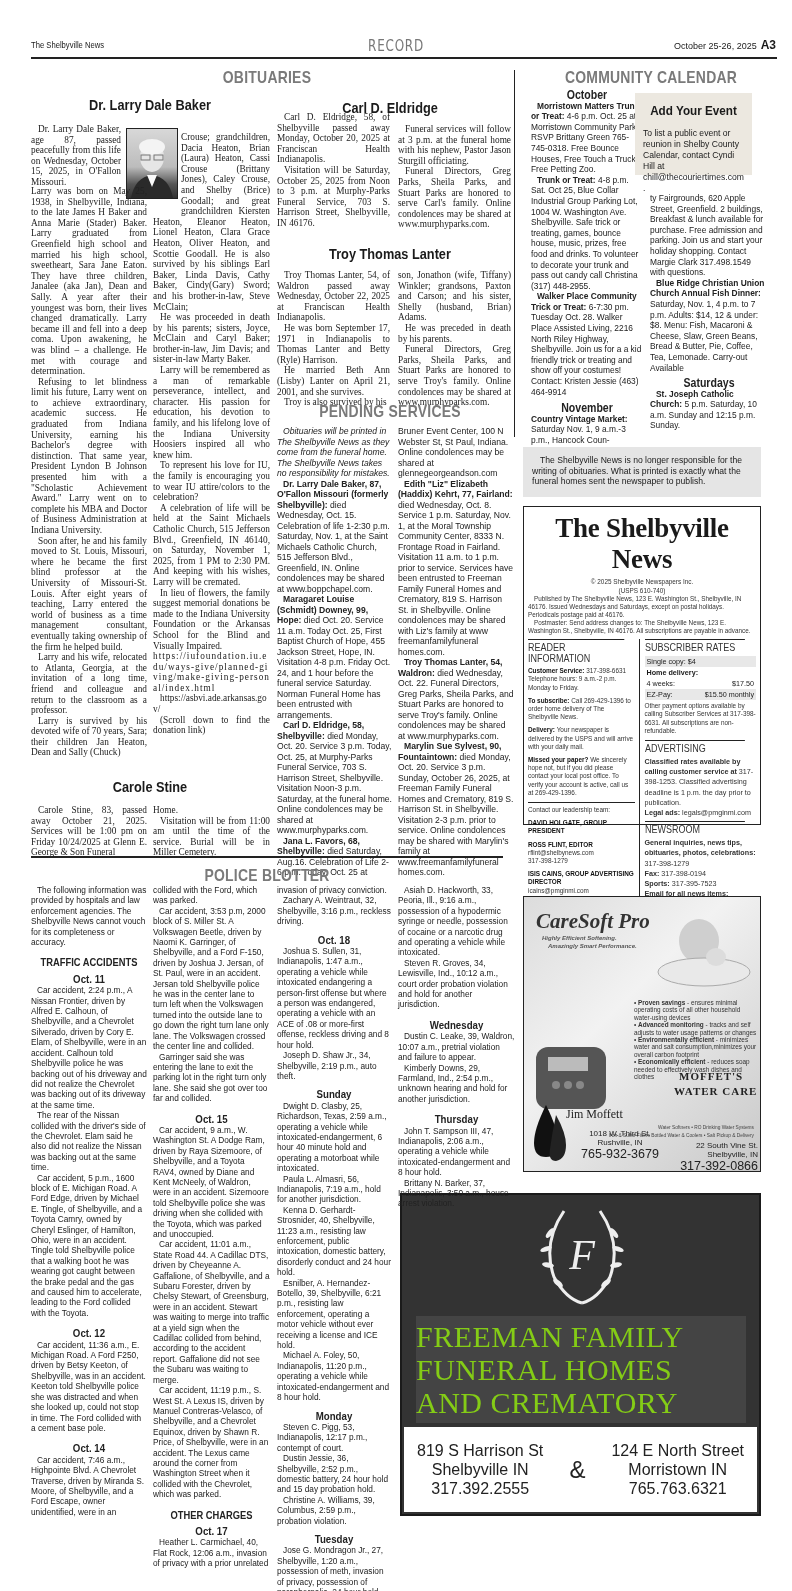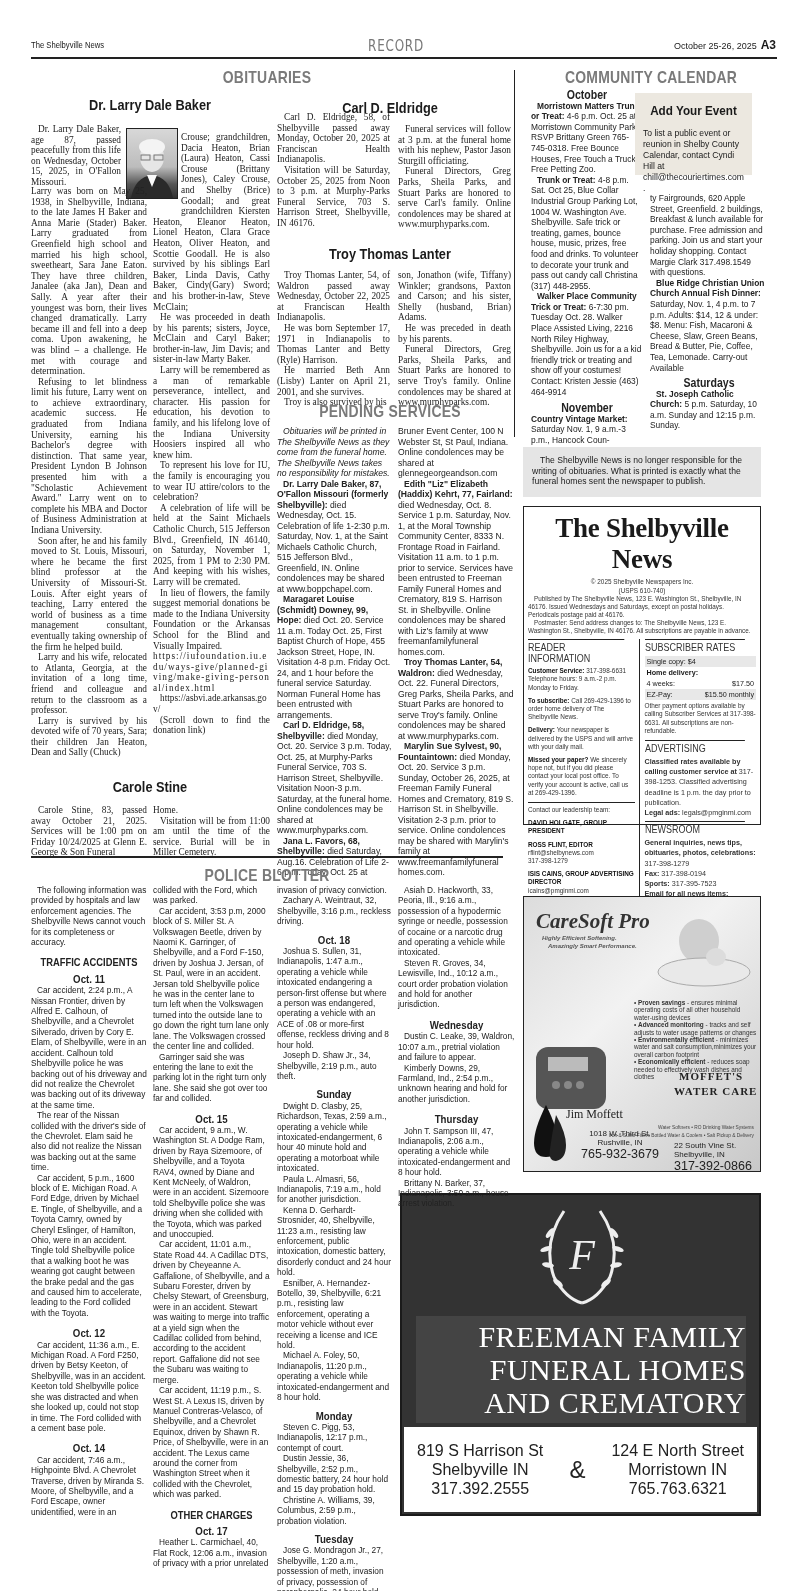--- a/index.html
+++ b/index.html
@@ -26,21 +26,21 @@
 .mast-small{font-size:6.4px;line-height:8.6px;text-align:center;color:#333}
 .mast-j{font-size:6.3px;line-height:8px;color:#333}
 .info-h{font-size:10px;color:#333;border-top:1.2px solid #222;padding-top:2px;margin-bottom:3px;transform:scaleX(.9);transform-origin:left}
 .info{font-size:6.4px;line-height:8.2px;color:#333;margin-bottom:5px}
 .info b{color:#111}
 .rate-row{display:flex;justify-content:space-between;font-size:7.2px;padding:1px 2px;line-height:9px}
 .rate-row.sh{background:#e8e8e8}
 .info2{font-size:7.2px;line-height:10.2px;color:#333}
 .ad-care{border:1.2px solid #222;background:linear-gradient(135deg,#dcdcdc 0%,#f2f2f2 40%,#c8c8c8 100%)}
 .freeman{background:#333;border:2px solid #1a1a1a}
-.fm-title{font-family:"Liberation Serif",serif;color:#ffffff;font-size:30px;line-height:33px;text-align:right;background:#444;letter-spacing:.5px}
+.fm-title{font-family:"Liberation Serif",serif;color:#84cc16;font-size:30px;line-height:33px;text-align:left;background:#444;letter-spacing:.5px}
 .fm-addr{background:#fff;display:flex;align-items:center;justify-content:space-around;font-size:16px;line-height:19px;text-align:center;color:#222}
 .day-h{font-weight:bold;font-size:11px;text-align:center;margin:6px 0 1px;transform:scaleX(.88)}
 .cat-h{font-weight:bold;font-size:11px;text-align:center;margin:10px 0 6px;transform:scaleX(.85)}
 </style>
 </head>
 <body>
 
 <div class="abs hdr-left">The Shelbyville News</div>
 <div class="abs hdr-center">RECORD</div>
 <div class="abs hdr-right"><span>October 25-26, 2025</span><b>A3</b></div>
@@ -239,21 +239,21 @@
       <path d="M24 10 Q34 28 34 40 Q34 54 24 56 Q16 56 18 44 Q20 28 24 10Z" fill="#222"></path>
     </svg>
   <div style="position:absolute;left:42px;top:210px;font-family:'Liberation Serif',serif;font-size:12px;color:#222">Jim Moffett</div>
   <div style="position:absolute;right:6px;top:228px;font-size:4.8px;color:#444">Water Softners • RO Drinking Water Systems</div>
   <div style="position:absolute;right:6px;top:236px;font-size:4.8px;color:#444">Iron &amp; Sulfur Filters Bottled Water &amp; Coolers • Salt Pickup &amp; Delivery</div>
   <div style="position:absolute;left:55px;top:232px;width:82px;text-align:center;color:#222">
     <div style="font-size:8px">1018 W. Third St.</div>
     <div style="font-size:8px">Rushville, IN</div>
     <div style="font-size:12.5px">765-932-3679</div>
   </div>
-  <div style="position:absolute;left:150px;top:244px;width:84px;text-align:left;color:#222">
+  <div style="position:absolute;left:150px;top:244px;width:84px;text-align:right;color:#222">
     <div style="font-size:8px">22 South Vine St.</div>
     <div style="font-size:8px">Shelbyville, IN</div>
     <div style="font-size:12.5px">317-392-0866</div>
   </div>
 </div>
 
 <div class="abs freeman" style="left:400px;top:1193px;width:361px;height:323px">
   <svg style="position:absolute;left:136px;top:8px" width="88" height="108" viewBox="0 0 88 108">
     <g fill="none" stroke="#eee" stroke-width="3">
       <path d="M26 8 Q4 40 16 74 Q28 96 44 100"></path>

